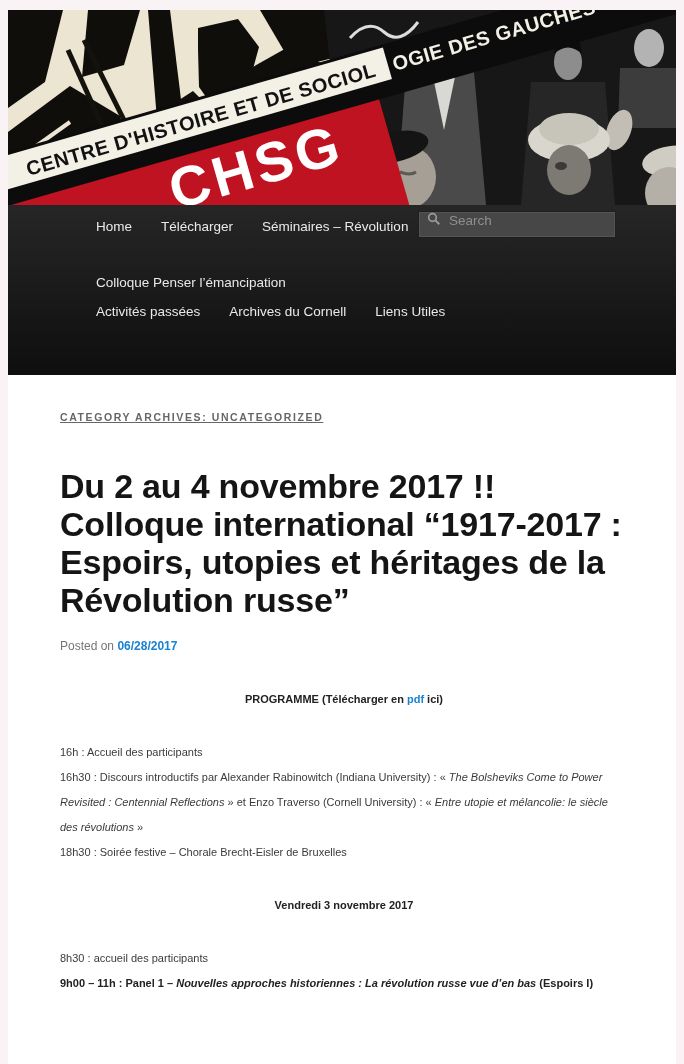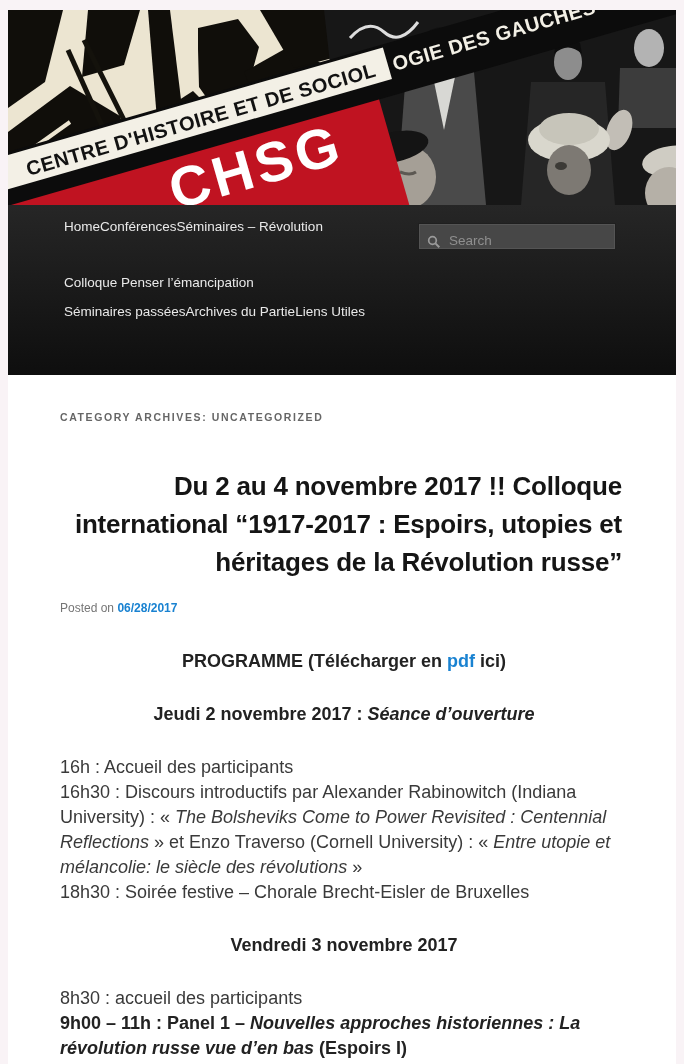--- a/index.html
+++ b/index.html
@@ -36,82 +36,84 @@
   }
   
   .mainnav{
     position:relative;
     background:linear-gradient(#262626,#0e0e0e);
     height:170px;
   }
   .nav-row{
     display:flex;
     align-items:center;
+    gap:29px;
     padding-left:56px;
     height:42px;
+    margin-left:32px;
   }
   .nav-row.r2,.nav-row.r3{height:43px;align-items:flex-end;}
   .nav-item{
     color:#e9e9e9;
     font-size:13.5px;
     text-decoration:none;
     white-space:nowrap;
     cursor:pointer;
   }
   .searchbox{
     position:absolute;
-    top:18px;right:60px;
+    top:6px;right:60px;
     width:198px;height:27px;
     background:#474747;
     border:1px solid #1f1f1f;
     box-shadow:inset 0 0 0 1px rgba(255,255,255,.07);
-    display:flex;align-items:flex-end;
+    display:flex;align-items:flex-start;
     box-sizing:border-box;
   }
   .searchbox svg{margin:0 6px 0 8px;flex:none;}
   .searchbox input{
     background:transparent;border:none;outline:none;
     color:#b5b5b5;font-size:13.5px;width:150px;
     font-family:"Liberation Sans","DejaVu Sans",sans-serif;
   }
   .searchbox input::placeholder{color:#8f8f8f;}
   
   .content{
     padding:36px 48px 46px 52px;
     background:#fff;
   }
   .category{
     font-size:10.5px;
     font-weight:bold;
     letter-spacing:1.6px;
     color:#666;
     margin:0 0 44px 0;
+    text-decoration:underline;
   }
   h1.post-title{
-    font-size:26px;
+    font-size:34px;
     line-height:38px;
     font-weight:bold;
     color:#151515;
     letter-spacing:-.2px;
     margin:0 0 20px 0;
     max-width:562px;
-    text-align:right;
   }
   .posted{
     font-size:12px;
     color:#757575;
     margin:0 0 34px 0;
   }
   .posted a{
     color:#1982d1;
     font-weight:bold;
     text-decoration:none;
   }
   .prog{
-    font-size:18px;
+    font-size:11px;
     line-height:25px;
     color:#3a3a3a;
     margin:0 0 28px 0;
     max-width:568px;
   }
   .prog.center{text-align:center;}
   .prog.bold{font-weight:bold;color:#222;}
   .prog .it{font-style:italic;}
   .prog .bd{font-weight:bold;color:#222;margin-top:44px;}
   .prog a{color:#1982d1;text-decoration:none;}
@@ -190,29 +192,29 @@
         <rect x="-140" y="51" width="530" height="33" fill="#f3f0e6"></rect>
         <text class="ribbon-text" x="14" y="77" font-size="20" fill="#121212">Centre d'Histoire et de Sociol</text>
         <text class="ribbon-text" x="395" y="77" font-size="20" fill="#f3f0e6">ogie des Gauches</text>
       </g>
     </svg>
   </a>
 
   <nav class="mainnav">
     <div class="nav-row r1">
       <a class="nav-item">Home</a>
-      <a class="nav-item">Conférences</a>
+      <a class="nav-item">Télécharger</a>
       <a class="nav-item">Séminaires – Révolution</a>
     </div>
     <div class="nav-row r2">
       <a class="nav-item">Colloque Penser l’émancipation</a>
     </div>
     <div class="nav-row r4">
-      <a class="nav-item">Séminaires passées</a>
-      <a class="nav-item">Archives du Partie</a>
+      <a class="nav-item">Activités passées</a>
+      <a class="nav-item">Archives du Cornell</a>
       <a class="nav-item">Liens Utiles</a>
     </div>
     <div class="searchbox">
       <svg width="14" height="14" viewBox="0 0 14 14">
         <circle cx="5.5" cy="5.5" r="3.8" fill="none" stroke="#9a9a9a" stroke-width="1.7"></circle>
         <line x1="8.4" y1="8.4" x2="12.3" y2="12.3" stroke="#9a9a9a" stroke-width="2"></line>
       </svg>
       <input type="text" placeholder="Search" style="">
     </div>
   </nav>
@@ -221,19 +223,18 @@
     <div class="category">CATEGORY ARCHIVES: UNCATEGORIZED</div>
 
     <h1 class="post-title">Du 2 au 4 novembre 2017 !! Colloque international “1917-2017 : Espoirs, utopies et héritages de la Révolution russe”</h1>
 
     <div class="posted">
       <span>Posted on </span><a href="#">06/28/2017</a>
     </div>
 
     <div>
         <p class="prog center bold"><span>PROGRAMME (Télécharger en </span><a href="#">pdf</a><span> ici)</span></p>
-        <p class="prog center bold"><span>Jeudi 2 novembre 2017 : </span><span class="it">Séance d’ouverture</span></p>
         <p class="prog"><span>16h : Accueil des participants</span><br><span>16h30 : Discours introductifs par Alexander Rabinowitch (Indiana University) : « </span><span class="it">The Bolsheviks Come to Power Revisited : Centennial Reflections</span><span> » et Enzo Traverso (Cornell University) : « </span><span class="it">Entre utopie et mélancolie: le siècle des révolutions</span><span> »</span><br><span>18h30 : Soirée festive – Chorale Brecht-Eisler de Bruxelles</span></p>
         <p class="prog center bold"><span>Vendredi 3 novembre 2017</span></p>
         <p class="prog"><span>8h30 : accueil des participants</span><br><span class="bd">9h00 – 11h : Panel 1 – </span><span class="it bd">Nouvelles approches historiennes : La révolution russe vue d’en bas</span><span class="bd"> (Espoirs I)</span></p>
       </div>
   </main>
 </div>
 
 </body></html>

